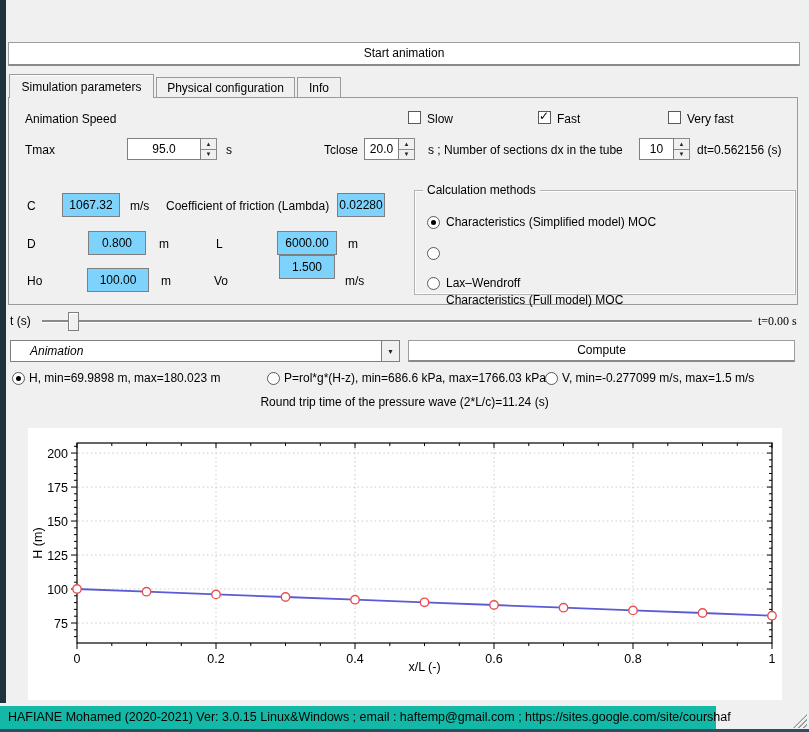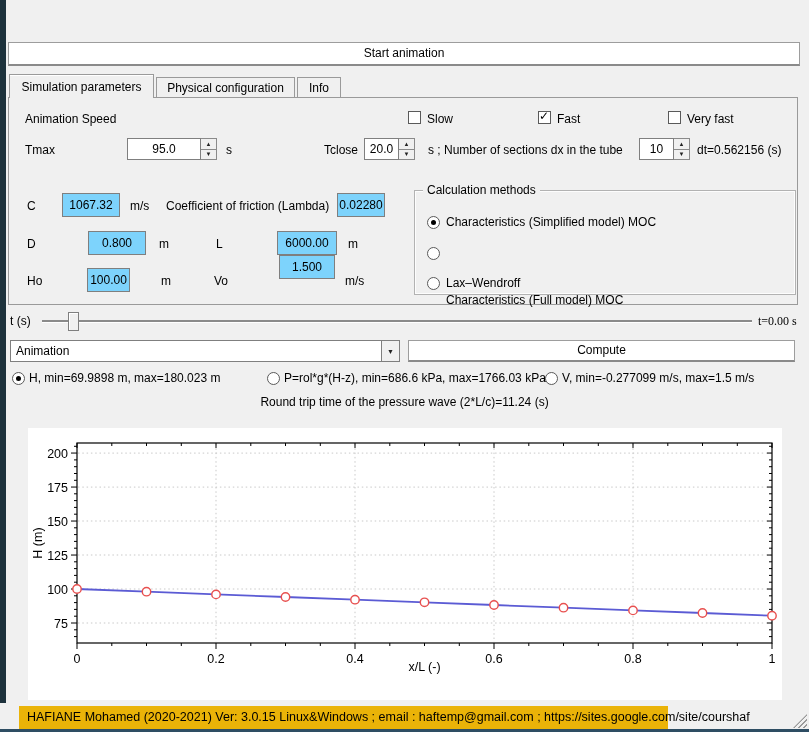--- a/index.html
+++ b/index.html
@@ -39,28 +39,28 @@
   
   .gbox{position:absolute;border:1px solid #b2b2b2;box-shadow:inset 0 0 0 1px #fdfdfd;}
   .gbox-title{position:absolute;top:-8px;left:8px;background:#f0f0f0;padding:0 4px;font-size:12px;white-space:nowrap;}
   
   .strack{position:absolute;height:2px;background:#8a8a8a;box-shadow:0 1px 0 #ffffff;}
   .sthumb{position:absolute;width:11px;height:19px;background:#f0f0f0;border:1px solid #7f7f7f;
           box-shadow:inset 1px 1px 0 #ffffff;box-sizing:border-box;}
   
   .combo{position:absolute;background:#fff;border:1px solid #7f7f7f;box-sizing:border-box;
          display:flex;align-items:center;font-size:12px;}
-  .combo-text{padding-left:5px;}
+  .combo-text{padding-left:19px;font-style:italic;}
   .combo-arrow{width:17px;align-self:stretch;margin-left:auto;background:#f0f0f0;border-left:1px solid #7f7f7f;
                display:flex;align-items:center;justify-content:center;font-size:7px;color:#222;}
   
   .chart-panel{position:absolute;left:28px;top:428px;width:754px;height:272px;background:#ffffff;}
   .chart-panel svg text{font-family:"Liberation Sans","DejaVu Sans",sans-serif;}
   
-  .statusbar{position:absolute;left:0;top:706px;width:649px;height:23px;background:#eab308;margin-left:19px;}
+  .statusbar{position:absolute;left:0;top:706px;width:716px;height:23px;background:#14b8a6;}
   .grip{position:absolute;right:2px;bottom:4px;width:14px;height:14px;
         background:repeating-linear-gradient(-45deg,transparent 0 2px,#9a9a9a 2px 3.5px);
         clip-path:polygon(100% 0,100% 100%,0 100%);}
   .bottom-border{position:absolute;left:0;top:729px;width:809px;height:3px;background:#2e4d63;}
   .desktop-strip{position:absolute;left:0;top:0;width:6px;height:703px;background:#1d323c;}
 </style>
 </head>
 <body>
 
 <div class="screen">
@@ -121,21 +121,21 @@
   <div class="fld" style="left:337px;top:193px;width:48px;height:24px;">0.02280</div>
 
   <div class="lbl" style="left:27px;top:237px;">D</div>
   <div class="fld" style="left:88px;top:231px;width:58px;height:24px;">0.800</div>
   <div class="lbl" style="left:159px;top:237px;">m</div>
   <div class="lbl" style="left:216px;top:237px;">L</div>
   <div class="fld" style="left:277px;top:231px;width:60px;height:24px;">6000.00</div>
   <div class="lbl" style="left:348px;top:237px;">m</div>
 
   <div class="lbl" style="left:27px;top:274px;">Ho</div>
-  <div class="fld" style="left:87px;top:268px;width:43px;height:24px;">100.00</div>
+  <div class="fld" style="left:87px;top:268px;width:62px;height:24px;">100.00</div>
   <div class="lbl" style="left:161px;top:274px;">m</div>
   <div class="lbl" style="left:214px;top:274px;">Vo</div>
   <div class="fld" style="left:279px;top:255px;width:56px;height:24px;">1.500</div>
   <div class="lbl" style="left:345px;top:274px;">m/s</div>
 
   <div class="gbox" style="left:414px;top:190px;width:380px;height:103px;">
     <div class="gbox-title">Calculation methods</div>
     <div class="rad checked" style="left:12px;top:25px;"></div>
     <div class="lbl" style="left:31px;top:24px;">Characteristics (Simplified model) MOC</div>
     <div class="rad" style="left:12px;top:56px;"></div>

